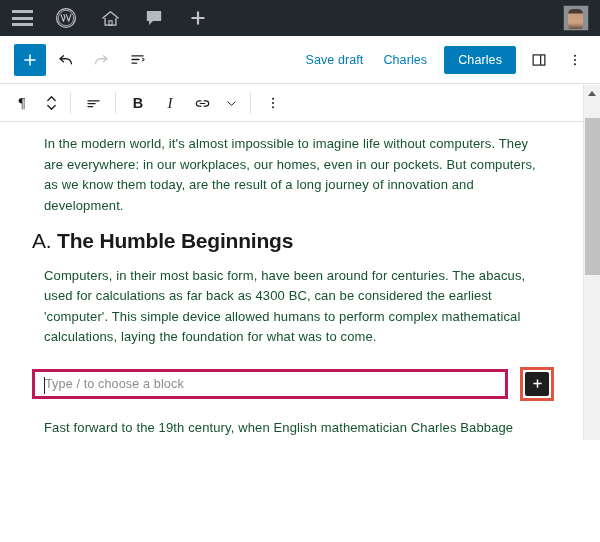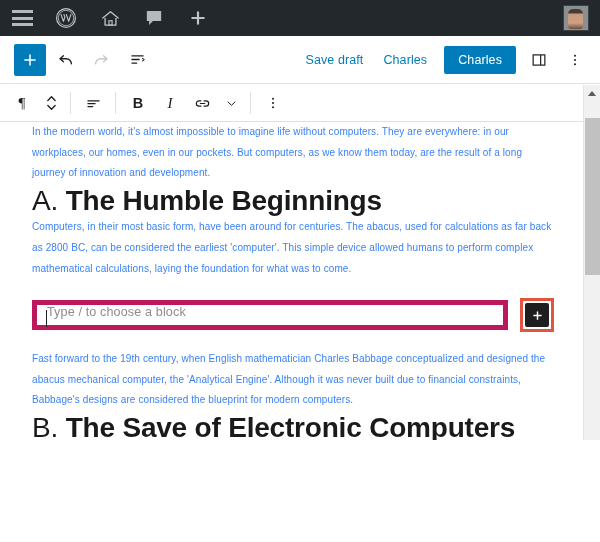--- a/index.html
+++ b/index.html
@@ -173,56 +173,57 @@
     width: 583px;
     height: 420px;
     background: #fff;
     overflow: hidden;
     box-sizing: border-box;
   }
   .content {
     padding: 0 28px 0 32px;
   }
   p.body {
-    margin: 0;
-    font-size: 10px;
+    margin: 12px;
+    font-size: 13px;
     line-height: 20.6px;
-    color: #3b82f6;
+    color: #14532d;
     letter-spacing: 0.01em;
   }
   .p1 { margin-top: 9px; }
   .p2 { margin-top: 22px; }
   .p3 { margin-top: 0px; }
   h2.heading {
     margin: 0;
-    font-size: 28px;
+    font-size: 21px;
     line-height: 1.2;
     font-weight: 700;
     color: #1a1a1a;
     letter-spacing: -0.2px;
   }
   h2.heading .prefix { font-weight: 400; }
   .h-a { margin-top: 26px; }
   .h-b { margin-top: 26px; }
 
   
   .empty-row {
     display: flex;
     align-items: center;
     margin-top: 19px;
     margin-bottom: 17px;
   }
   .empty-block {
     flex: 0 0 auto;
     width: 476px;
     height: 30px;
-    border: 5px solid #be185d;
-    background: #fff;
-    box-sizing: border-box;
-    display: flex;
+    border: 3px solid #be185d;
+    background: #fff;
+    box-sizing: border-box;
+    display: flex;
+    align-items: center;
     position: relative;
     cursor: text;
   }
   .empty-block .caret {
     position: absolute;
     left: 9px; top: 5px;
     width: 1px; height: 17px;
     background: #1e1e1e;
   }
   .empty-block .ph {
@@ -451,21 +452,21 @@
 
   <div class="canvas">
     <div class="content">
 
       <p class="body p1">In the modern world, it's almost impossible to imagine life without computers. They are everywhere: in our workplaces, our homes, even in our pockets. But computers, as we know them today, are the result of a long journey of innovation and development.</p>
 
       <h2 class="heading h-a">
         <span class="prefix">A. </span><span>The Humble Beginnings</span>
       </h2>
 
-      <p class="body p2">Computers, in their most basic form, have been around for centuries. The abacus, used for calculations as far back as 2800 BC, can be considered the earliest 'computer'. This simple device allowed humans to perform complex mathematical calculations, laying the foundation for what was to come.</p>
+      <p class="body p2">Computers, in their most basic form, have been around for centuries. The abacus, used for calculations as far back as 4300 BC, can be considered the earliest 'computer'. This simple device allowed humans to perform complex mathematical calculations, laying the foundation for what was to come.</p>
 
       <div class="empty-row">
         <div class="empty-block">
           <span class="caret"></span>
           <span class="ph">Type / to choose a block</span>
         </div>
         <div class="add-wrap">
           <div class="add-btn">
             <svg width="15" height="15" viewBox="0 0 24 24" aria-hidden="true">
               <path d="M12 5.4v13.2 M5.4 12h13.2" stroke="#ffffff" stroke-width="2.4" stroke-linecap="butt"></path>

